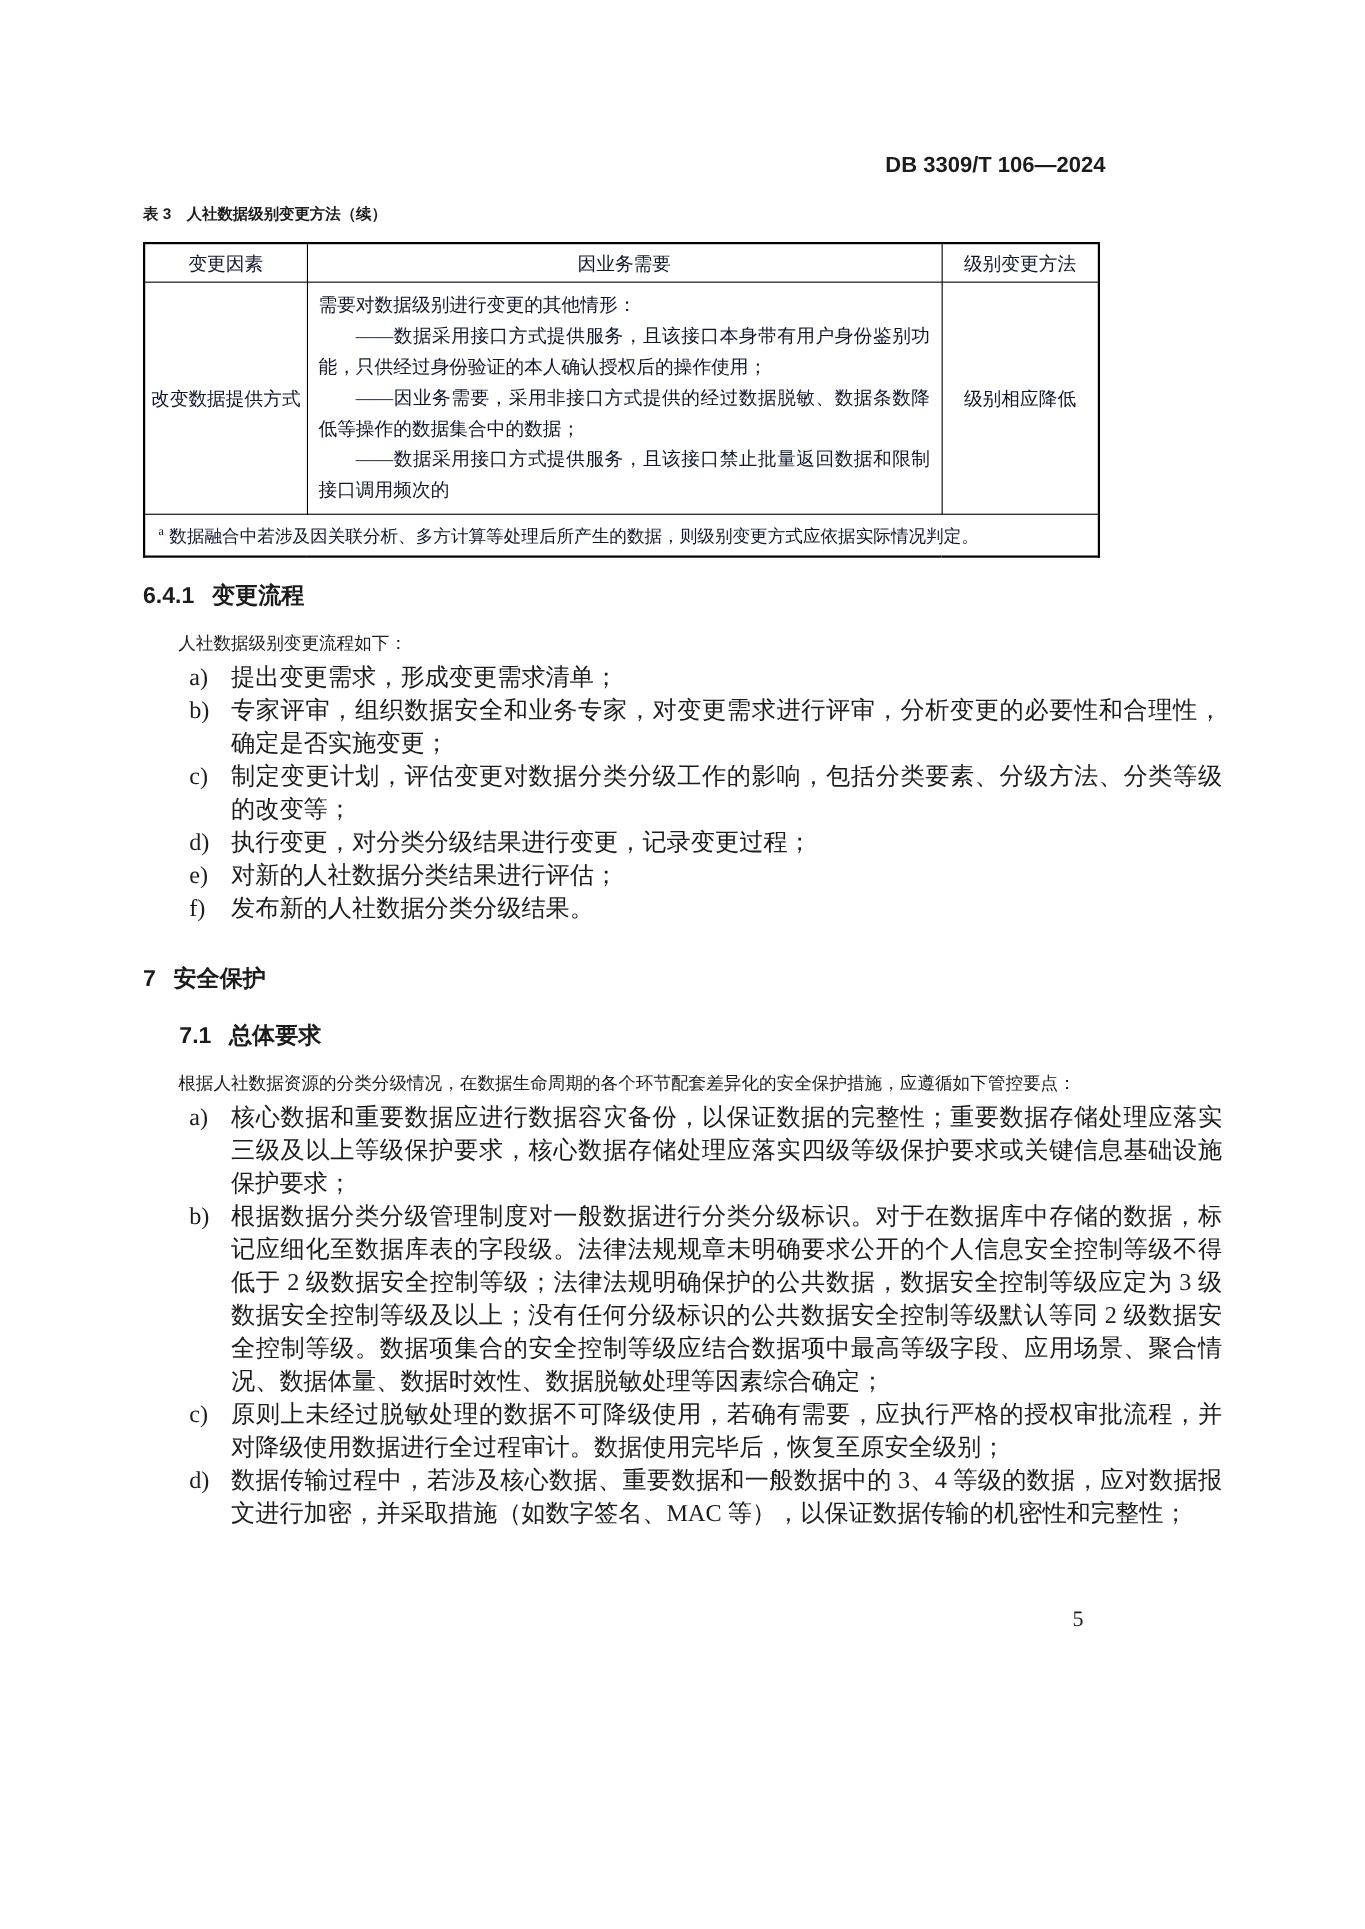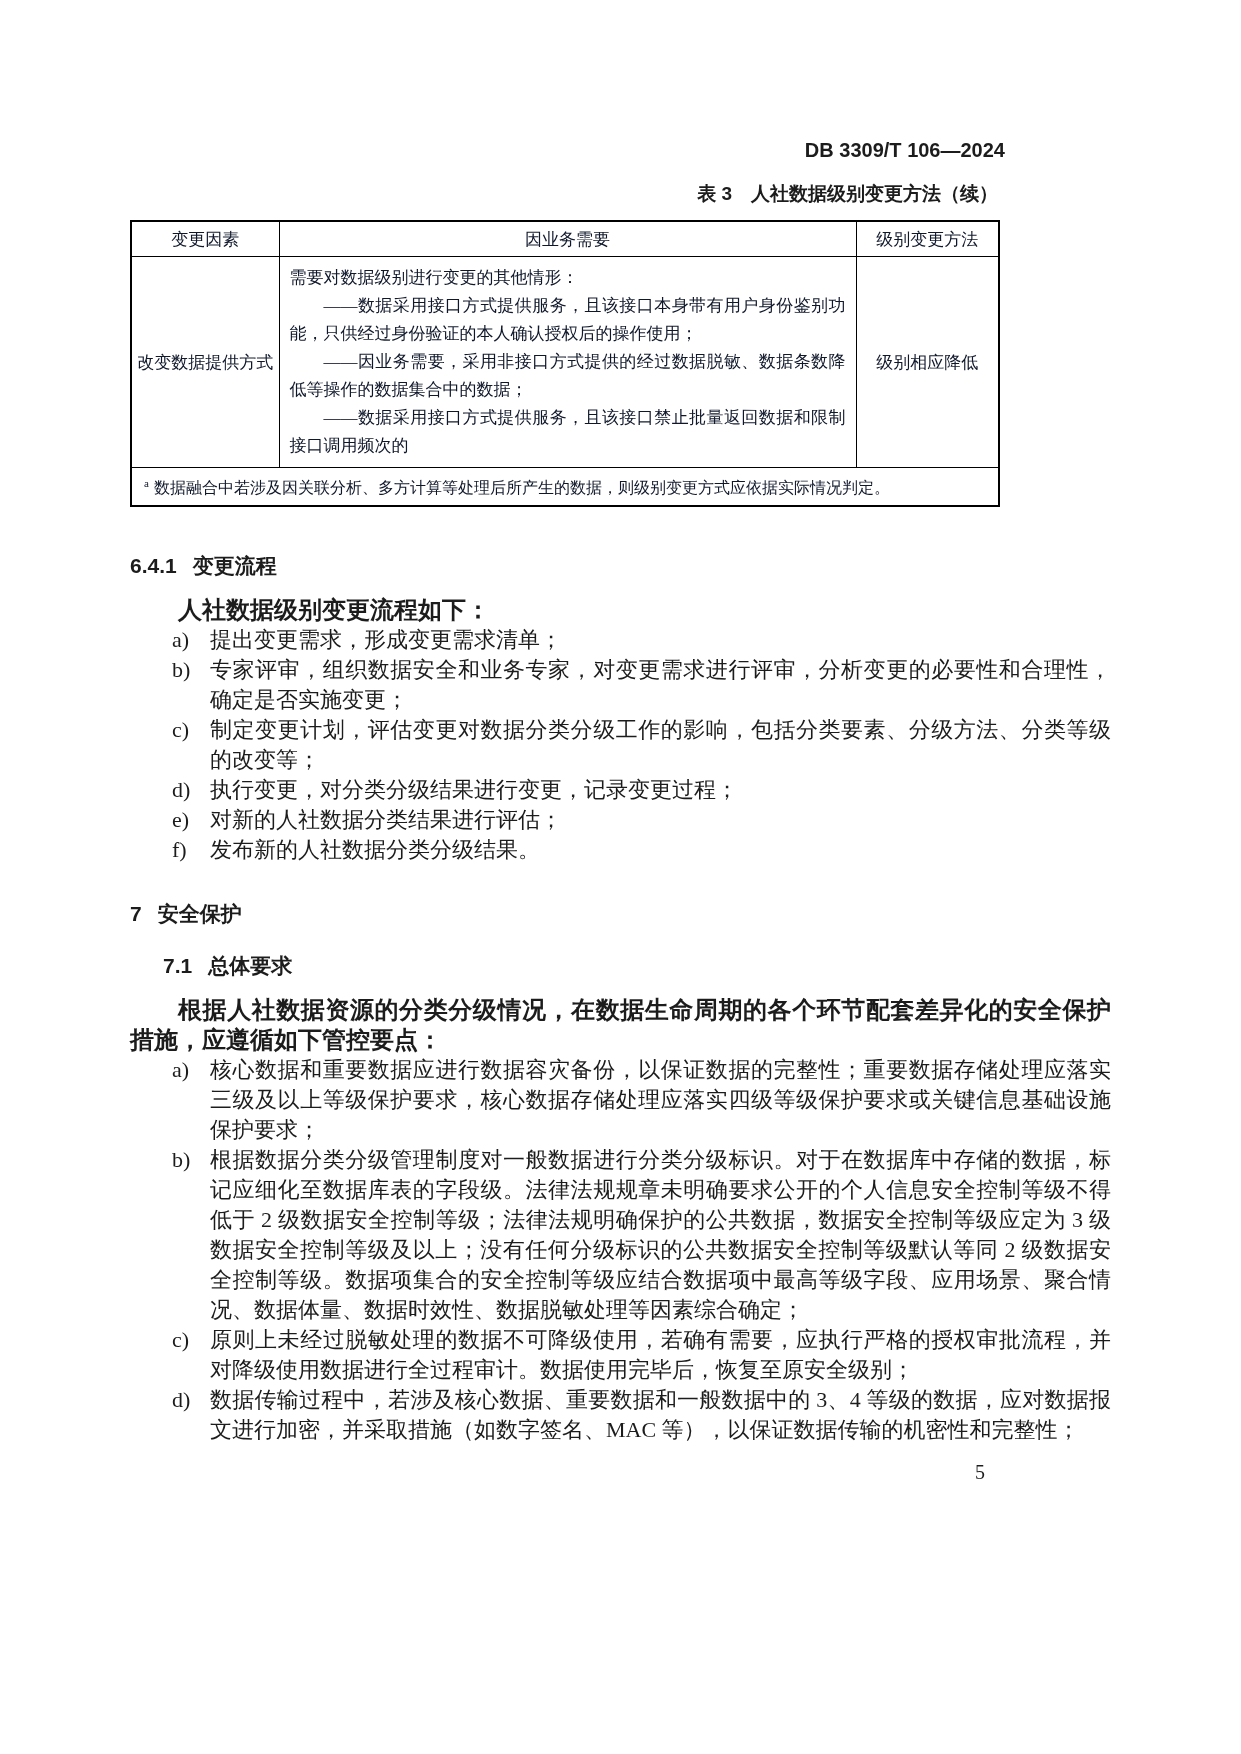--- a/index.html
+++ b/index.html
@@ -19,24 +19,24 @@
     padding-right: 106px;
     font-family: "Liberation Sans", "DejaVu Sans", sans-serif;
     font-weight: bold;
     font-size: 20px;
     height: 24px;
     line-height: 24px;
   }
   .table-title {
     width: 868px;
     margin: 20px 0 14px 0;
-    text-align: right;
+    text-align: left;
     font-family: "Liberation Sans", "DejaVu Sans", sans-serif;
     font-weight: bold;
-    font-size: 19px;
+    font-size: 14px;
     line-height: 24px;
   }
   table.data-table {
     width: 868px;
     border-collapse: collapse;
     border: 2px solid #000;
     table-layout: fixed;
   }
   .data-table col.c1 { width: 148px; }
   .data-table col.c2 { width: 577px; }
@@ -53,25 +53,25 @@
   .cell-situation p { margin: 0; }
   .sit-case { text-indent: 2em; }
   .footnote-row td { font-size: 16px; line-height: 20px; padding: 5px 8px 7px 12px; text-align: left; }
   .footnote-row sup { font-size: 11px; margin-right: 5px; }
   .heading {
     font-family: "Liberation Sans", "DejaVu Sans", sans-serif;
     font-weight: bold;
     font-size: 21px;
     line-height: 26px;
   }
-  .h641 { margin-top: 46px; }
+  .h641 { margin-top: 22px; }
   .h7   { margin-top: 36px; }
   .h71  { margin-top: 26px; margin-left: 33px; }
   .h-num { margin-right: 16px; }
-  .para { font-size: 24px; line-height: 30px; text-align: justify; margin: 0; font-weight: bold; }
+  .para { font-size: 16px; line-height: 30px; text-align: justify; margin: 0; }
   .intro-para { margin-top: 16px; text-indent: 2em; }
   .alpha-list { list-style: none; margin: 0; padding: 0 0 0 42px; }
   .list-item { display: flex; font-size: 22px; line-height: 30px; }
   .li-label { flex: 0 0 38px; }
   .li-text { flex: 1; text-align: justify; }
   .page-number { position: absolute; top: 1460px; right: 256px; font-size: 20px; line-height: 24px; }
 </style>
 </head>
 <body>
 

